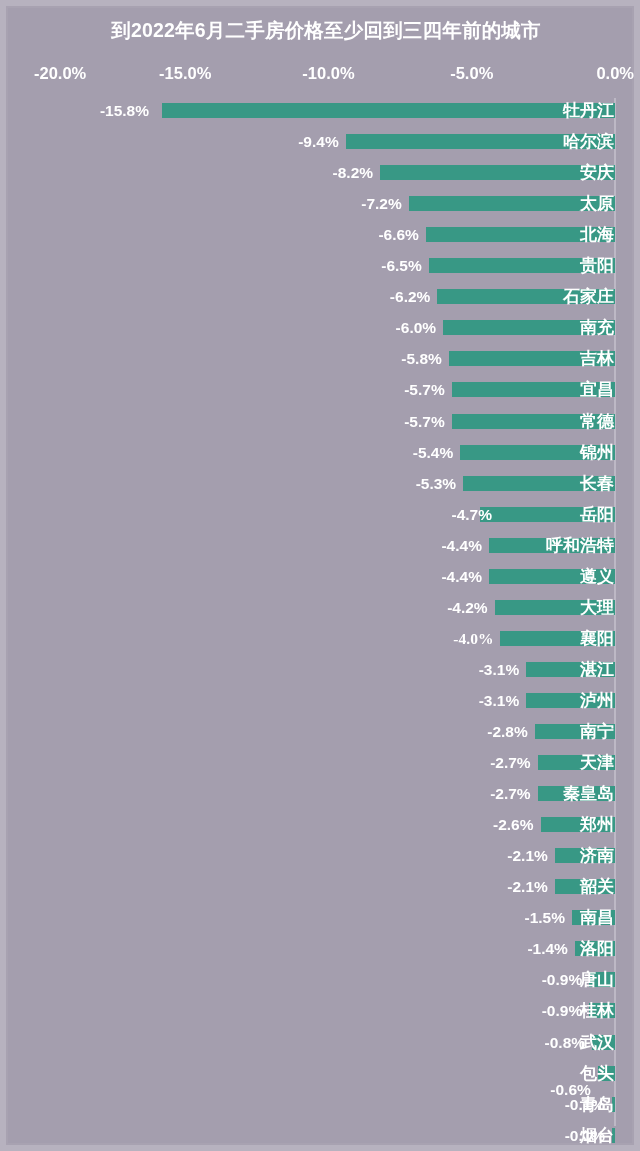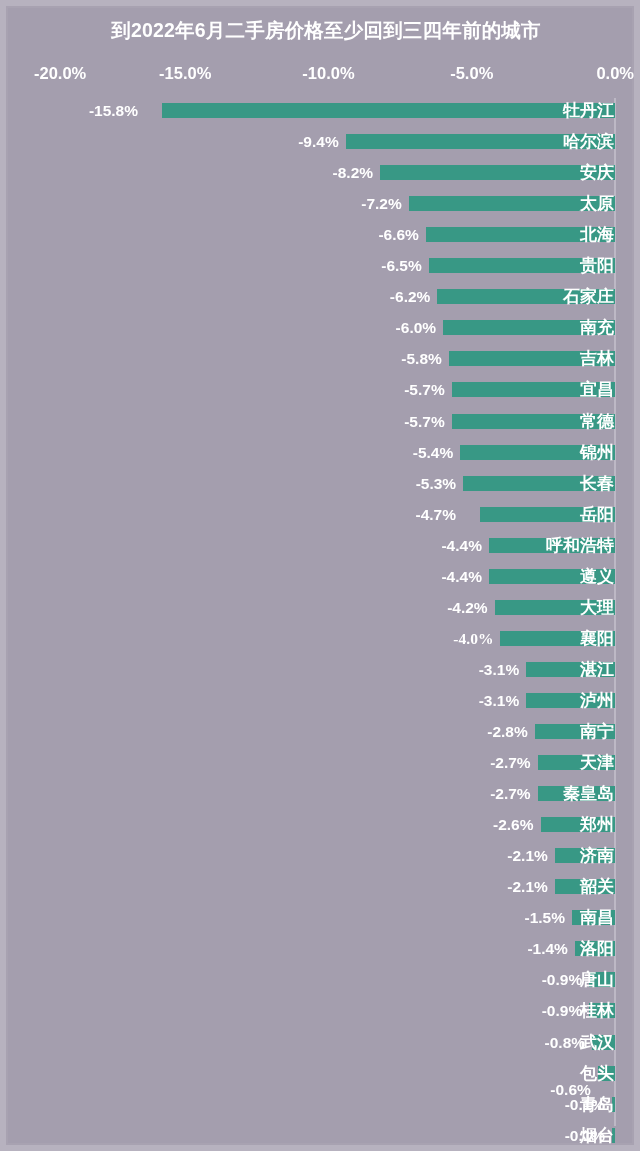--- a/index.html
+++ b/index.html
@@ -116,21 +116,21 @@
       <div class="tick-label" style="left: 179.25px; transform: translateX(-50%);">-15.0%</div>
       <div class="tick-label" style="left: 322.5px; transform: translateX(-50%);">-10.0%</div>
       <div class="tick-label" style="left: 465.75px; transform: translateX(-50%);">-5.0%</div>
       <div class="tick-label" style="right: 12px;">0.0%</div>
     </div>
 
   <div id="plot">
     <div id="zero-axis"></div>
   <div class="row" style="top: -3px;">
         <div class="bar" style="left: 156.33px; width: 452.67px; background: rgb(56, 152, 133);"></div>
-        <div class="value-label" style="width: 120px; left: 12px;">-15.8%</div>
+        <div class="value-label" style="width: 120px; left: 23px;">-15.8%</div>
         <div class="city-label">牡丹江</div>
       </div>
       <div class="row" style="top: 28.05px;">
         <div class="bar" style="left: 339.69px; width: 269.31px; background: rgb(56, 152, 133);"></div>
         <div class="value-label" style="width: 120px; left: 212.69px;">-9.4%</div>
         <div class="city-label">哈尔滨</div>
       </div>
       <div class="row" style="top: 59.1px;">
         <div class="bar" style="left: 374.07px; width: 234.93px; background: rgb(56, 152, 133);"></div>
         <div class="value-label" style="width: 120px; left: 247.07px;">-8.2%</div>
@@ -181,21 +181,21 @@
         <div class="value-label" style="width: 120px; left: 327.29px;">-5.4%</div>
         <div class="city-label">锦州</div>
       </div>
       <div class="row" style="top: 369.6px;">
         <div class="bar" style="left: 457.155px; width: 151.845px; background: rgb(56, 152, 133);"></div>
         <div class="value-label" style="width: 120px; left: 330.155px;">-5.3%</div>
         <div class="city-label">长春</div>
       </div>
       <div class="row" style="top: 400.65px;">
         <div class="bar" style="left: 474.345px; width: 134.655px; background: rgb(56, 152, 133);"></div>
-        <div class="value-label" style="width: 120px; left: 330px;">-4.7%</div>
+        <div class="value-label" style="width: 120px; left: 366px;">-4.7%</div>
         <div class="city-label">岳阳</div>
       </div>
       <div class="row" style="top: 431.7px;">
         <div class="bar" style="left: 482.94px; width: 126.06px; background: rgb(56, 152, 133);"></div>
         <div class="value-label" style="width: 120px; left: 355.94px;">-4.4%</div>
         <div class="city-label">呼和浩特</div>
       </div>
       <div class="row" style="top: 462.75px;">
         <div class="bar" style="left: 482.94px; width: 126.06px; background: rgb(56, 152, 133);"></div>
         <div class="value-label" style="width: 120px; left: 355.94px;">-4.4%</div>

